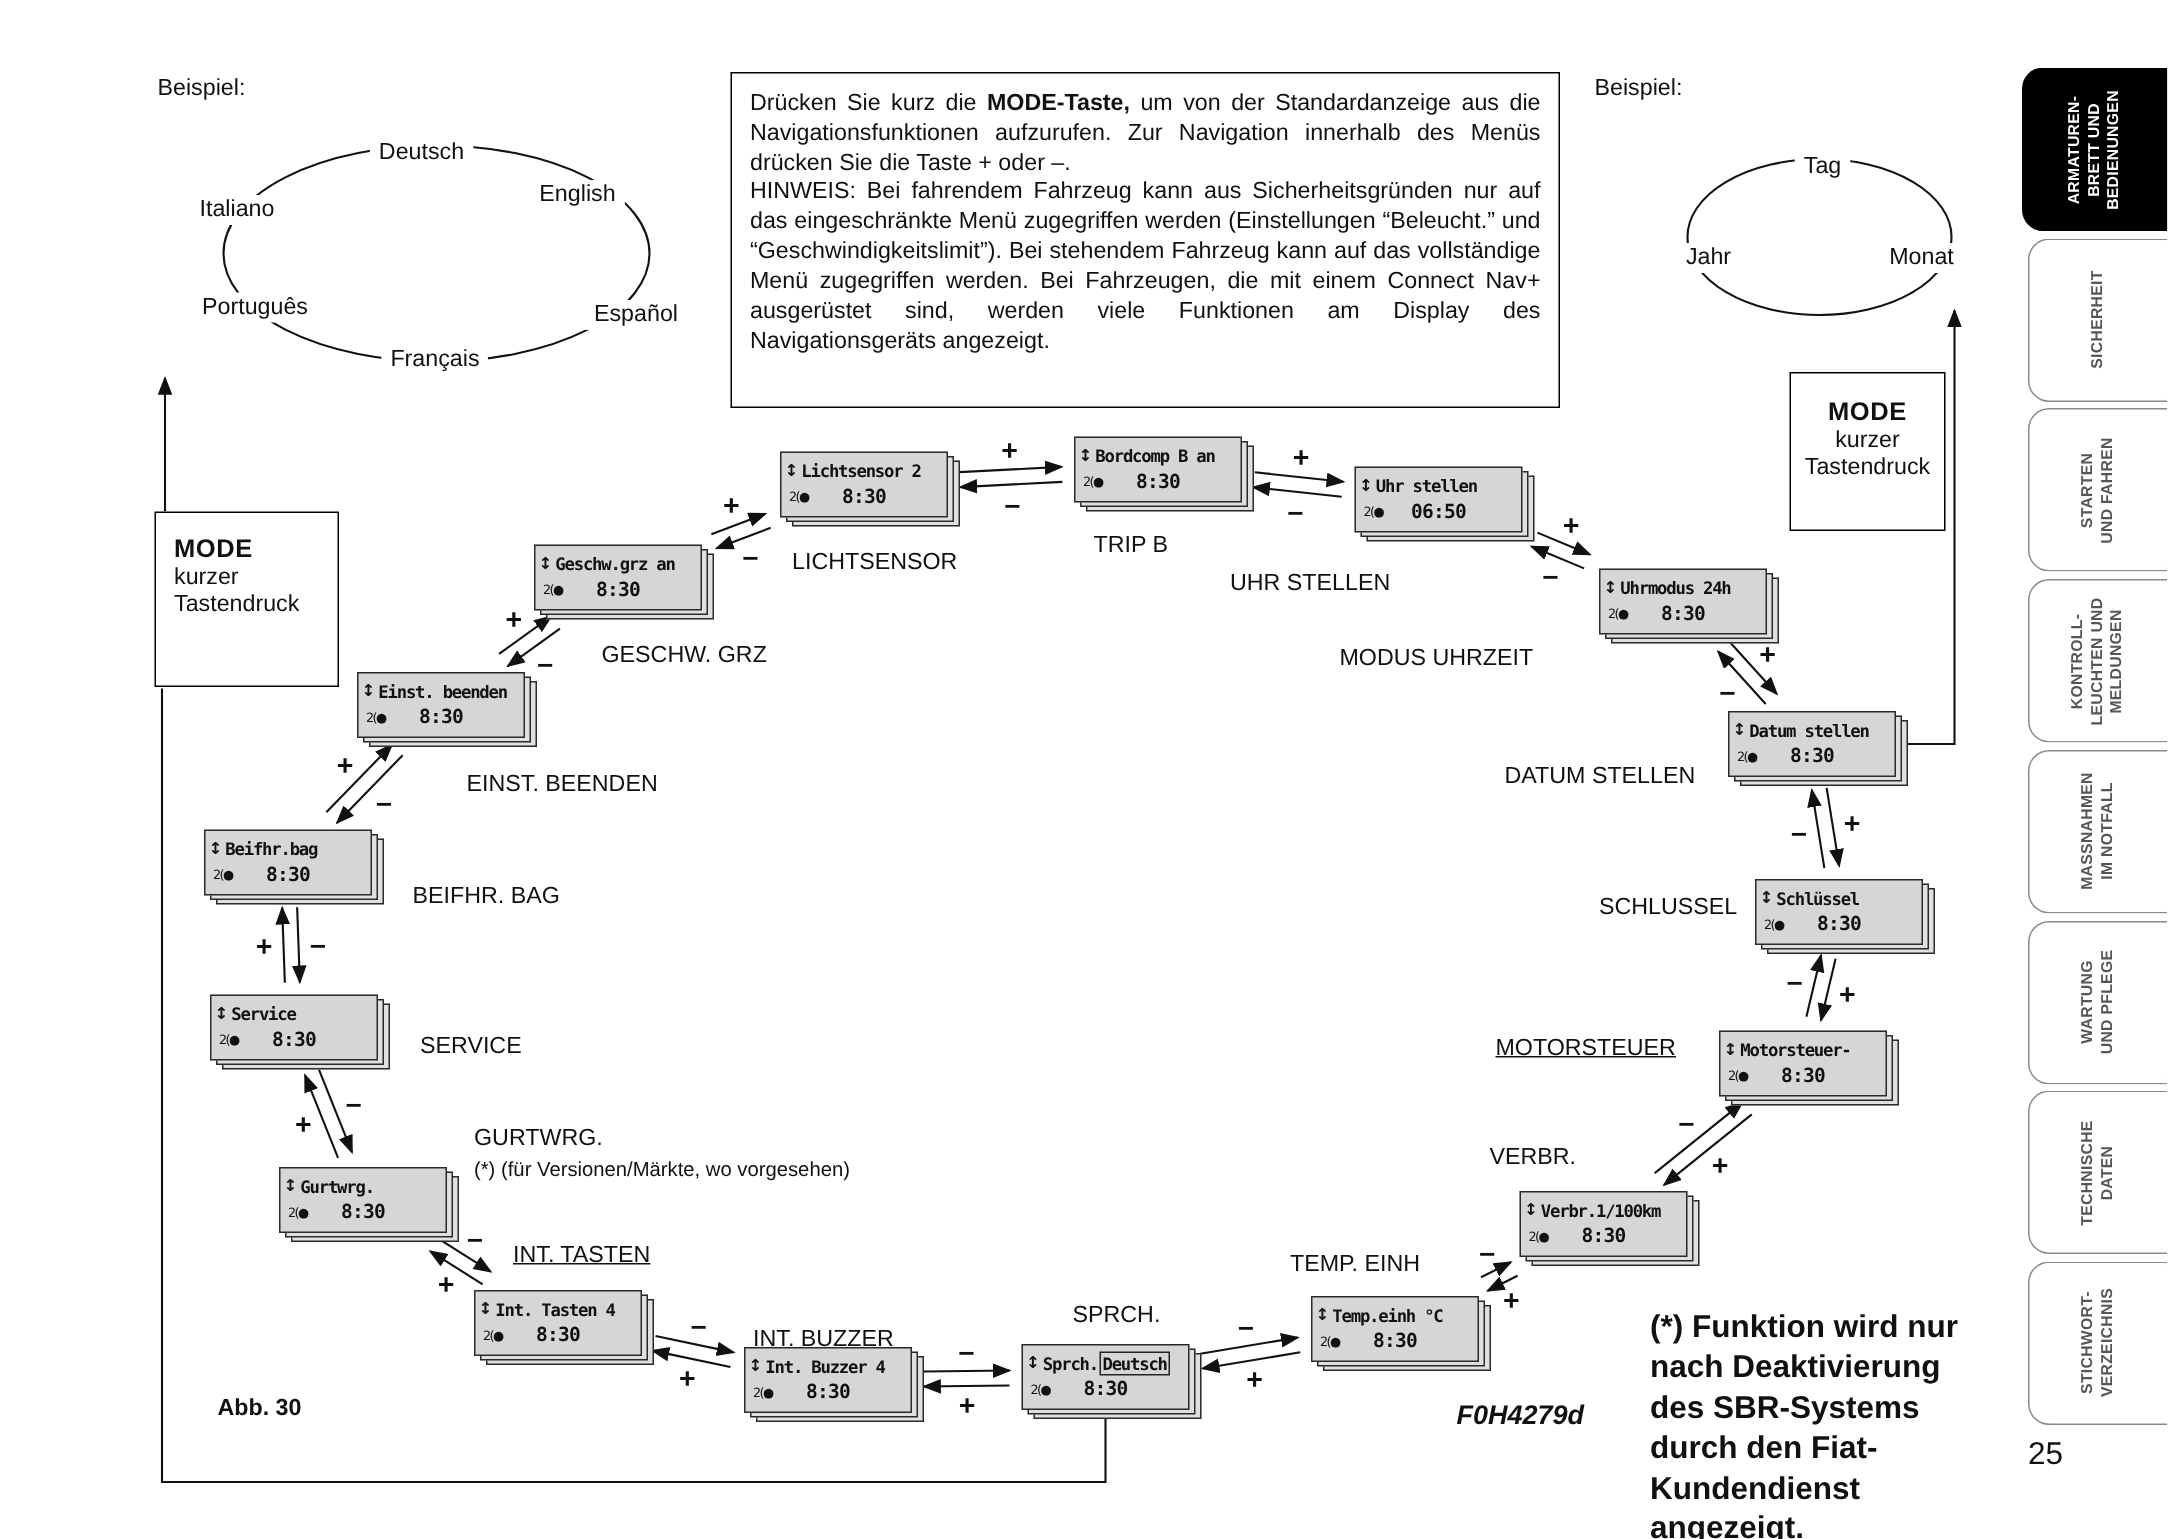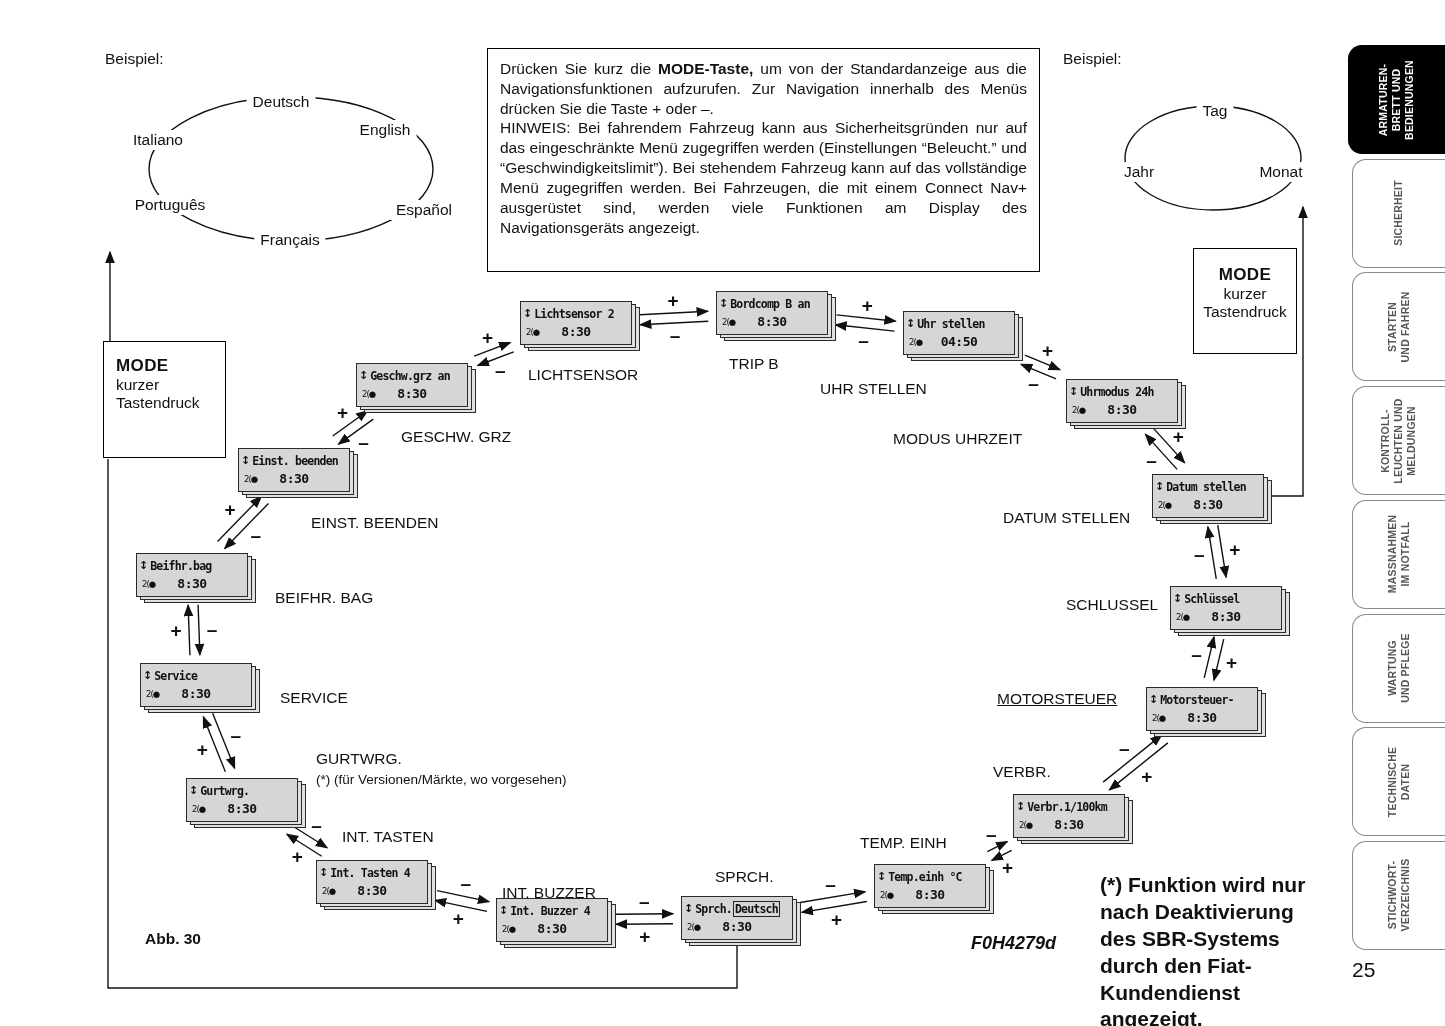--- a/index.html
+++ b/index.html
@@ -193,21 +193,21 @@
     <div class="lcd" style="left: 903px; top: 311px;">
       <div class="layer l2"></div>
       <div class="layer l1"></div>
       <div class="layer front">
         <div class="lcd-row1">
           <span class="lcd-ud">↕</span>
           <span class="lcd-title">Uhr stellen</span>
         </div>
         <div class="lcd-row2">
           <span class="lcd-ico">2(●</span>
-          <span class="lcd-time">04:50</span>
+          <span class="lcd-time">06:50</span>
         </div>
       </div>
     </div>
     <div class="card-label" style="left: 820px; top: 380px;">UHR STELLEN</div>
     <div class="lcd" style="left: 1066px; top: 379px;">
       <div class="layer l2"></div>
       <div class="layer l1"></div>
       <div class="layer front">
         <div class="lcd-row1">
           <span class="lcd-ud">↕</span>
@@ -333,21 +333,21 @@
         <div class="lcd-row1">
           <span class="lcd-ud">↕</span>
           <span class="lcd-title">Int. Tasten 4</span>
         </div>
         <div class="lcd-row2">
           <span class="lcd-ico">2(●</span>
           <span class="lcd-time">8:30</span>
         </div>
       </div>
     </div>
-    <div class="card-label" style="left: 342px; top: 828px;">INT. TASTEN</div>
+    <div class="card-label" style="left: 342px; top: 828px; text-decoration: underline;">INT. TASTEN</div>
     <div class="lcd" style="left: 186px; top: 778px;">
       <div class="layer l2"></div>
       <div class="layer l1"></div>
       <div class="layer front">
         <div class="lcd-row1">
           <span class="lcd-ud">↕</span>
           <span class="lcd-title">Gurtwrg.</span>
         </div>
         <div class="lcd-row2">
           <span class="lcd-ico">2(●</span>

